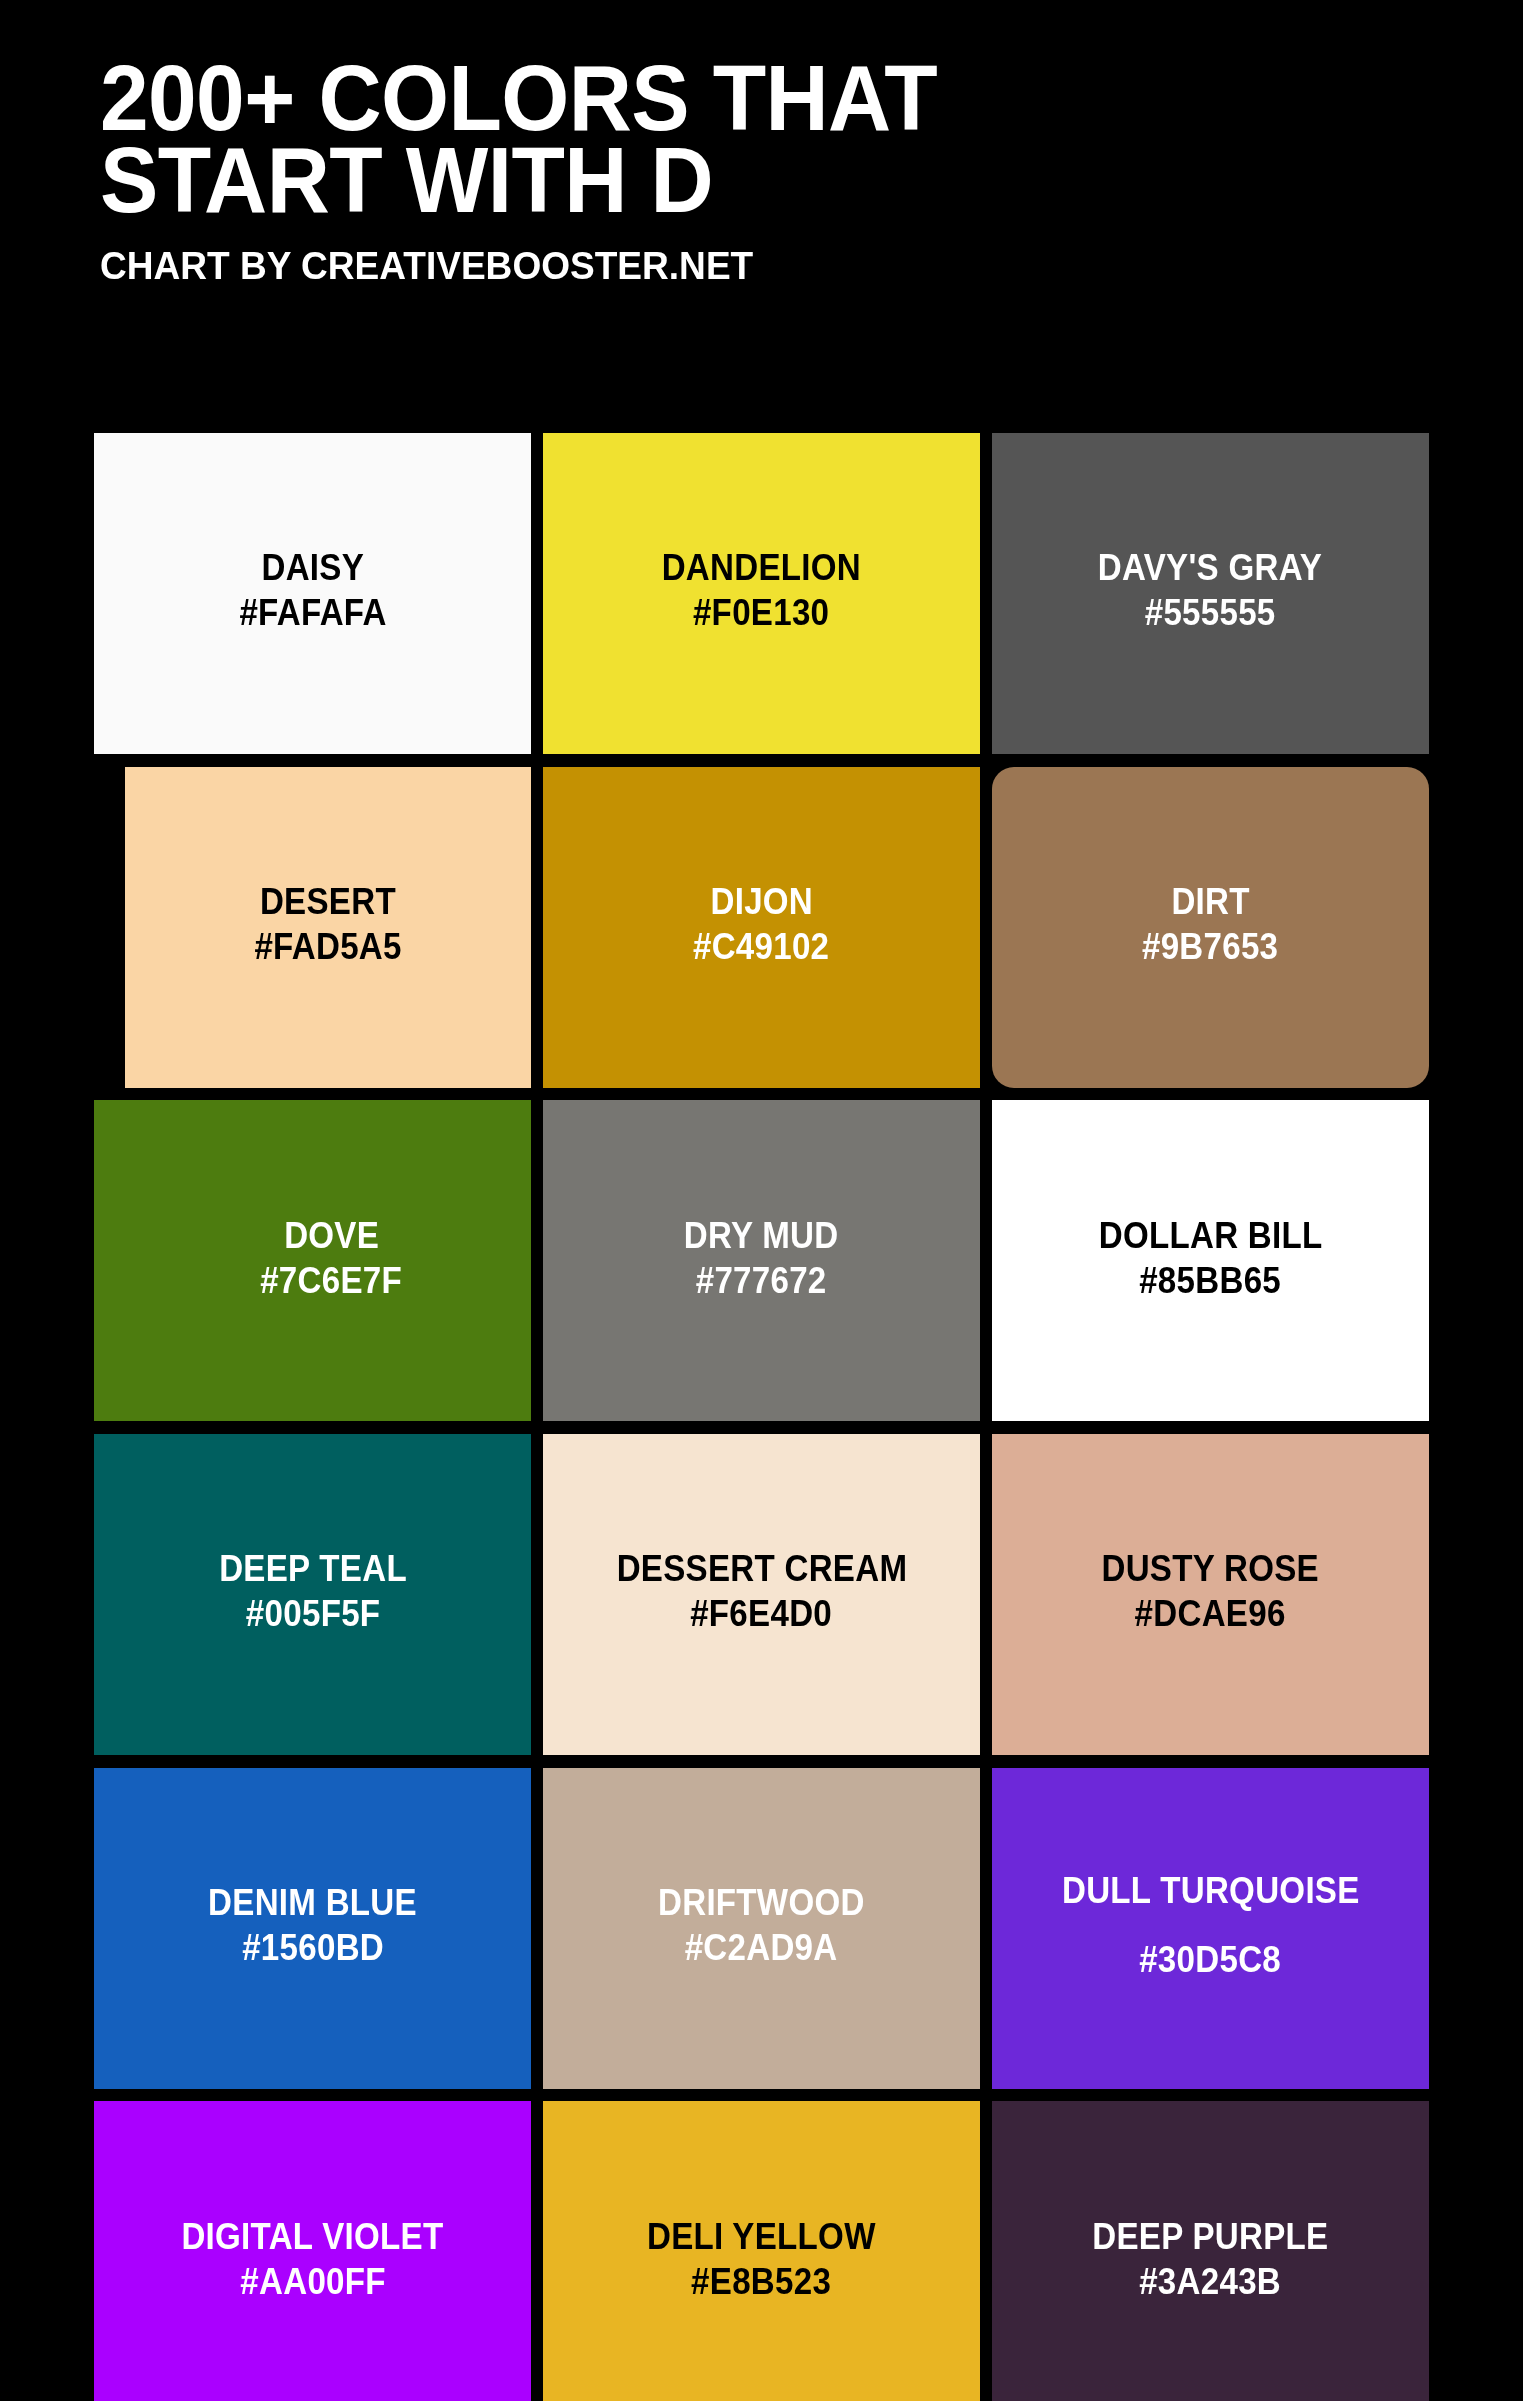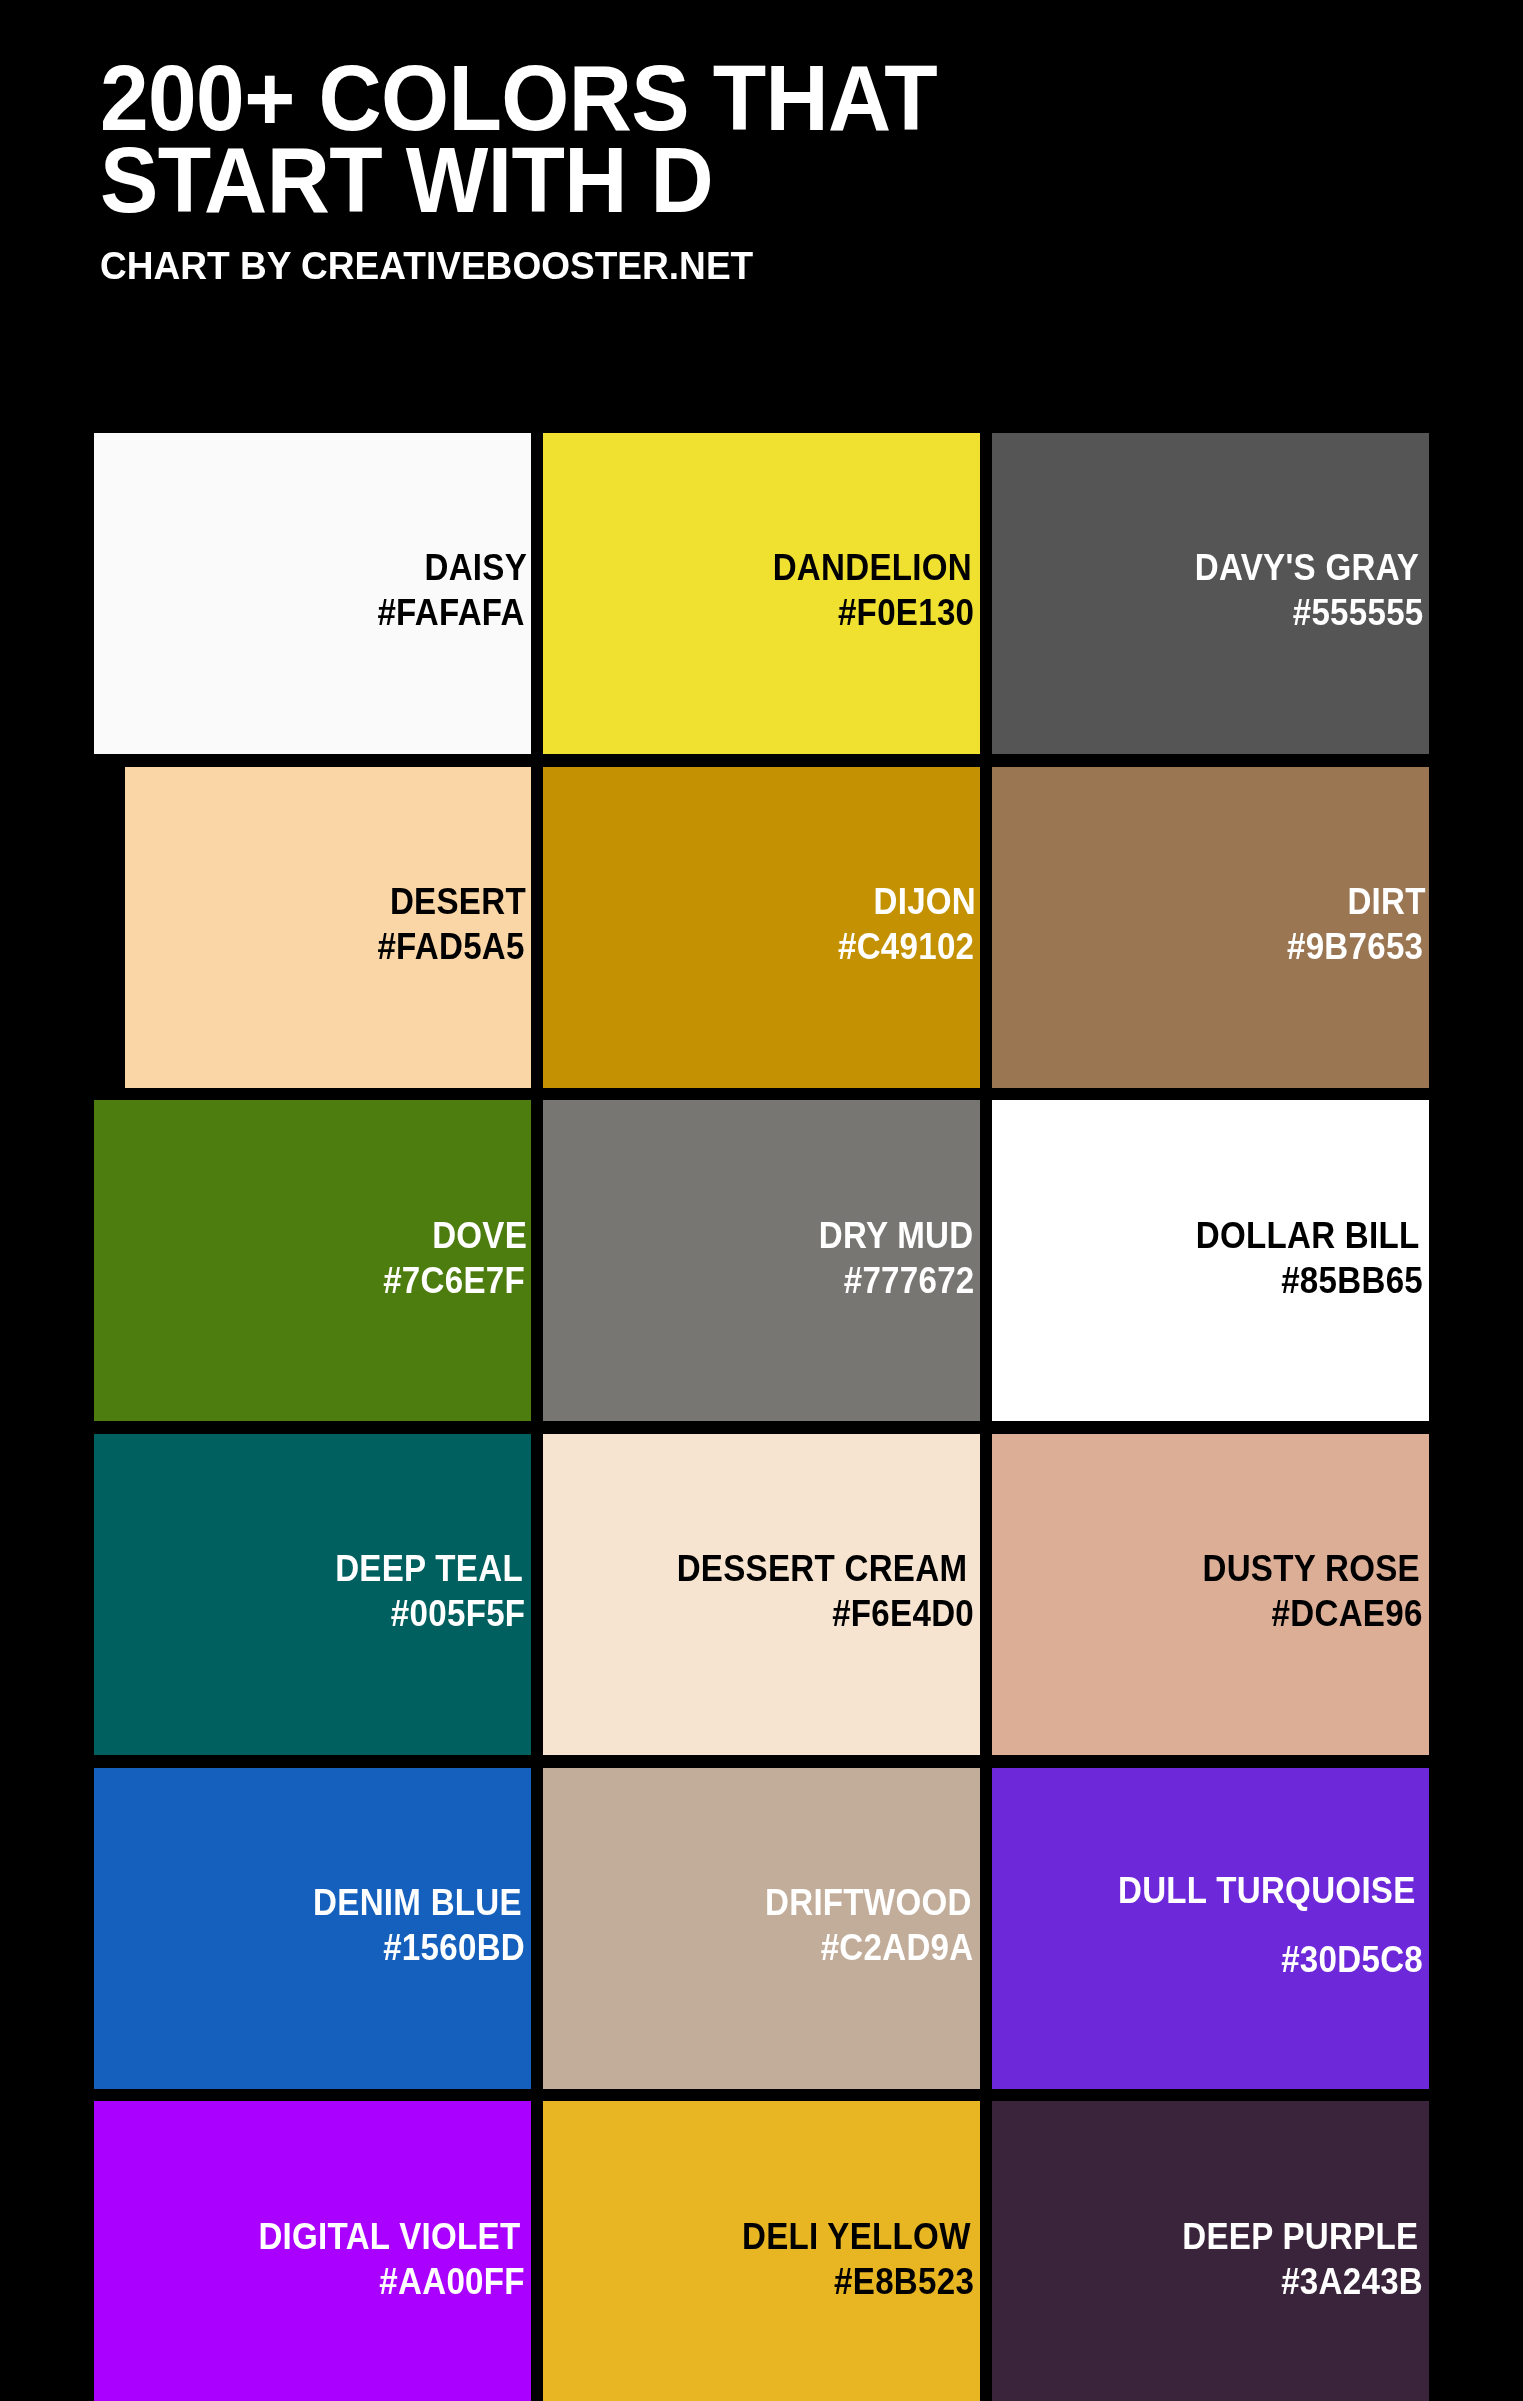--- a/index.html
+++ b/index.html
@@ -62,21 +62,21 @@
     display:grid;
     grid-template-columns:repeat(3, 1fr);
     column-gap:11.4px;
     row-gap:12.7px;
   }
   .swatch {
     position:relative;
     height:321px;
     display:flex;
     flex-direction:column;
-    align-items:flex-end;
+    align-items:center;
     justify-content:center;
     padding-bottom:6.3px;
     overflow:hidden;
   }
   .swatch-name,
   .swatch-hex {
     font-family:"Liberation Sans Narrow","Liberation Sans",sans-serif;
     font-weight:bold;
     font-size:36px;
     line-height:1.14;
@@ -115,21 +115,21 @@
         <div class="swatch-hex">#555555</div>
       </div>
       <div class="swatch" style="background: rgb(250, 213, 165); color: rgb(0, 0, 0); margin-left: 31px;">
         <div class="swatch-name">DESERT</div>
         <div class="swatch-hex">#FAD5A5</div>
       </div>
       <div class="swatch" style="background: rgb(196, 145, 2); color: rgb(255, 255, 255);">
         <div class="swatch-name">DIJON</div>
         <div class="swatch-hex">#C49102</div>
       </div>
-      <div class="swatch" style="background: rgb(155, 118, 83); color: rgb(255, 255, 255);">
+      <div class="swatch" style="background: rgb(155, 118, 83); color: rgb(255, 255, 255); border-radius: 22px;">
         <div class="swatch-name">DIRT</div>
         <div class="swatch-hex">#9B7653</div>
       </div>
       <div class="swatch" style="background: #4d7c0f; color: rgb(255, 255, 255); padding-left: 37px;">
         <div class="swatch-name">DOVE</div>
         <div class="swatch-hex">#7C6E7F</div>
       </div>
       <div class="swatch" style="background: rgb(119, 118, 114); color: rgb(255, 255, 255);">
         <div class="swatch-name">DRY MUD</div>
         <div class="swatch-hex">#777672</div>

